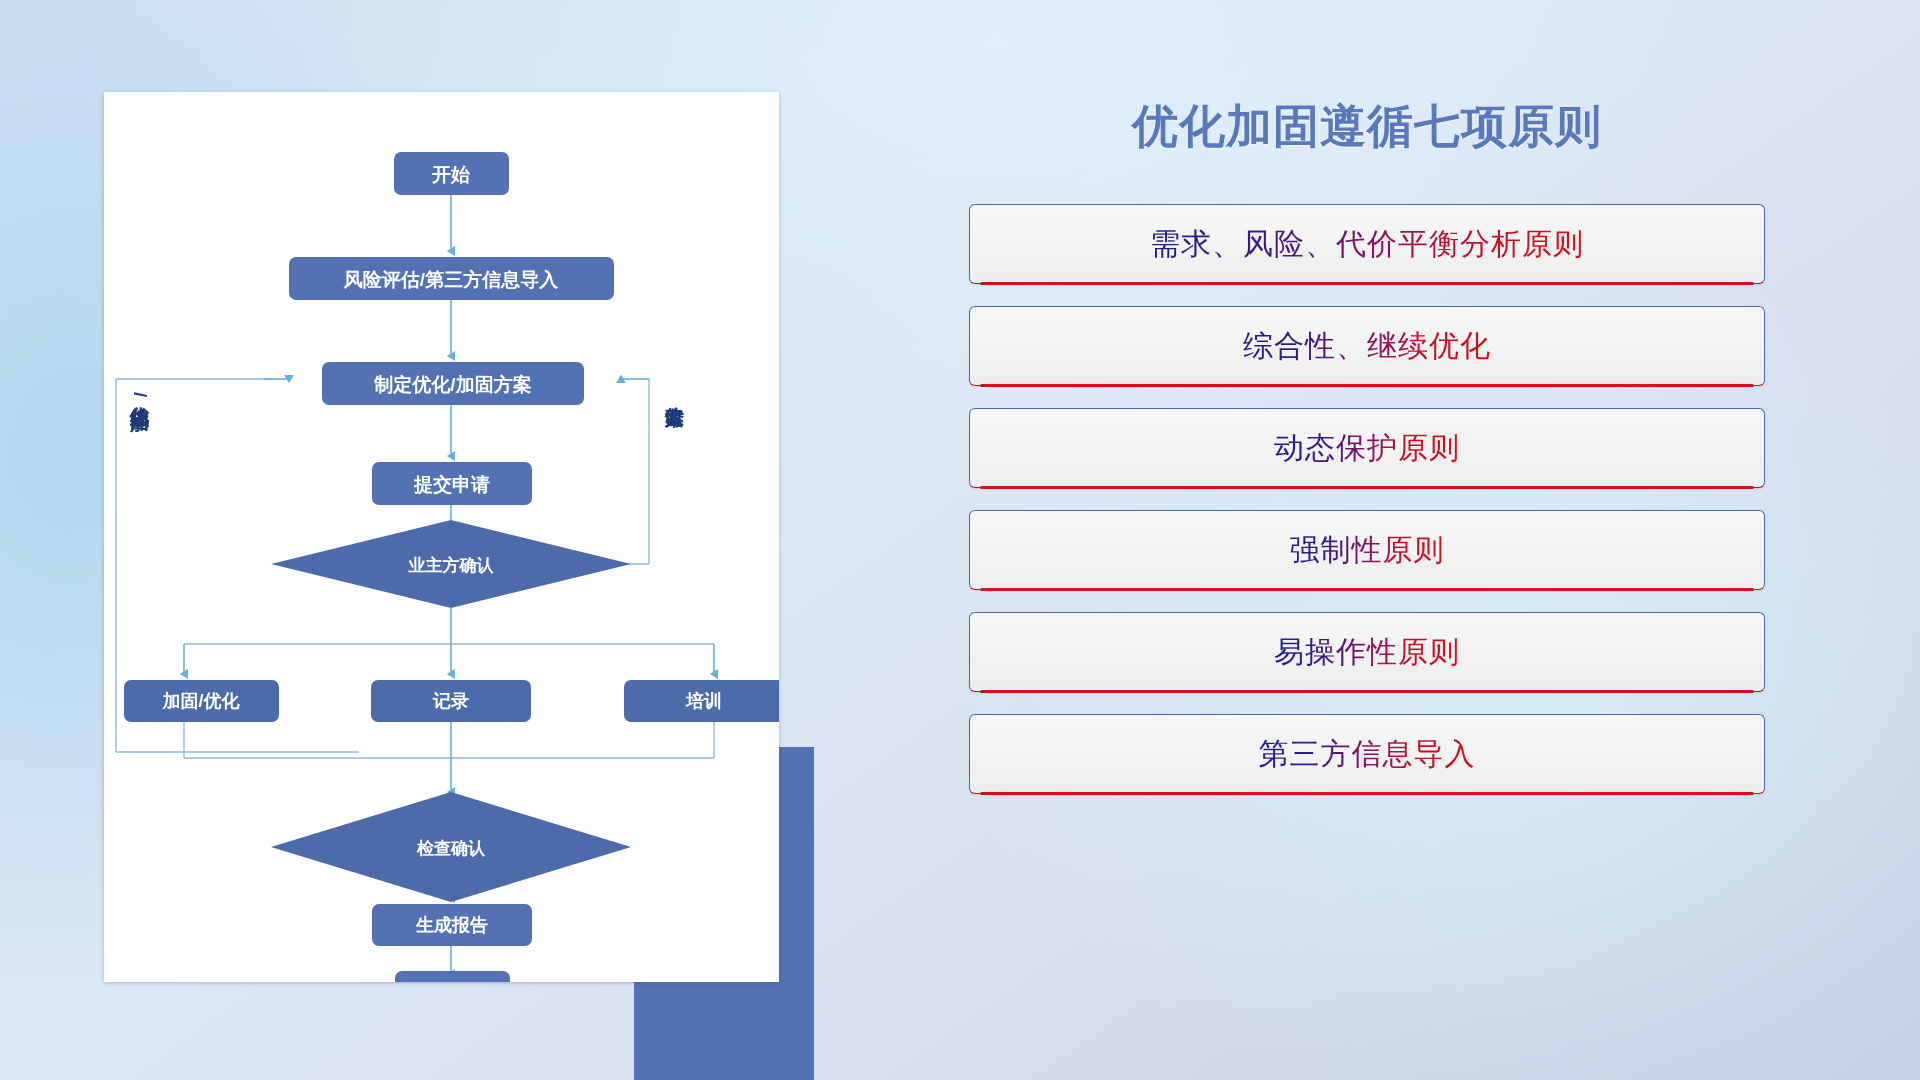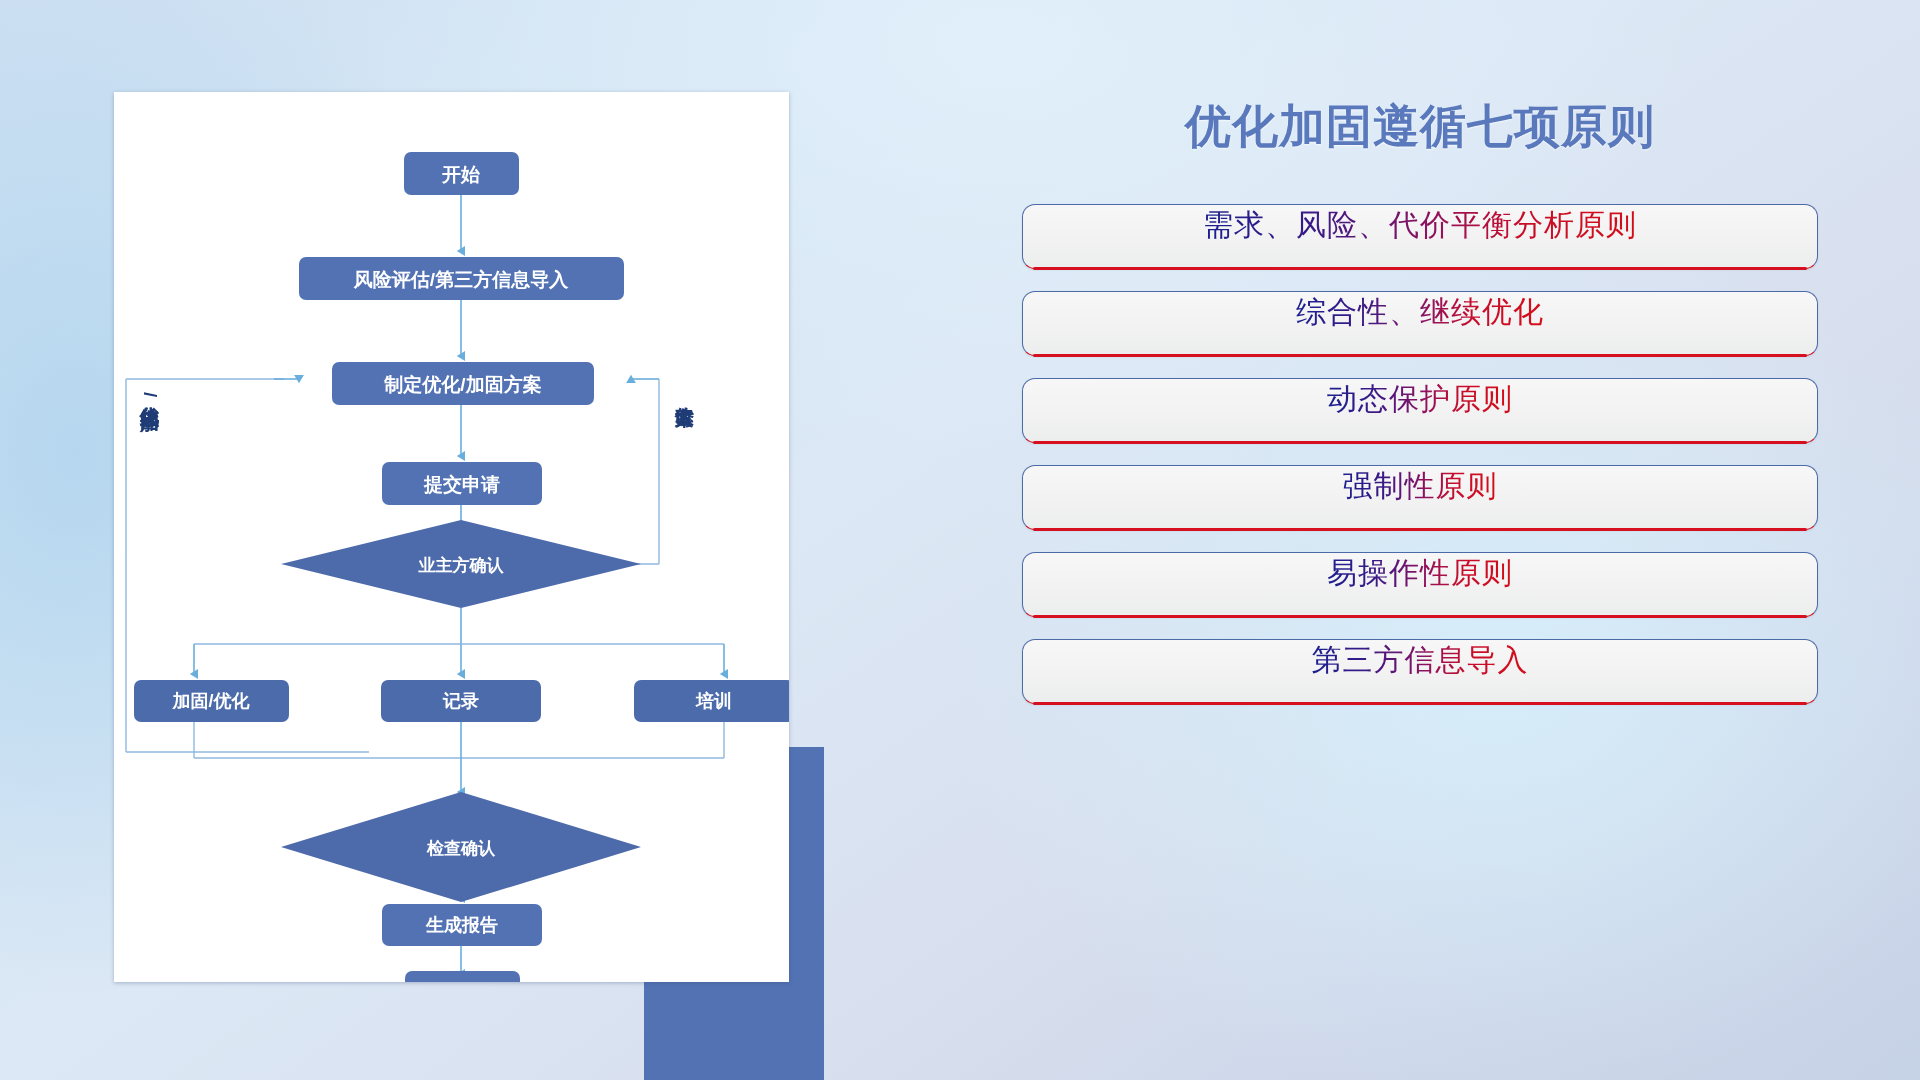--- a/index.html
+++ b/index.html
@@ -14,21 +14,21 @@
       radial-gradient(ellipse 900px 700px at 78% 62%, rgba(214,238,250,0.95) 0%, rgba(214,238,250,0) 62%),
       radial-gradient(ellipse 700px 900px at 4% 42%, rgba(176,212,238,0.85) 0%, rgba(176,212,238,0) 60%),
       radial-gradient(ellipse 1000px 600px at 52% 4%, rgba(226,240,251,0.9) 0%, rgba(226,240,251,0) 70%),
       linear-gradient(145deg, #cfe0f2 0%, #d3e5f4 22%, #dce8f5 45%, #d8dfee 68%, #ccd6e9 86%, #c6d2e6 100%);
   }
 
   
   #flow-wrap {
     position: absolute;
     left: 104px; top: 92px;
-    width: 690px; height: 880px; margin-left: 10px;
+    width: 690px; height: 880px;
   }
   #flow-shadow-block {
     position: absolute;
     left: 530px; top: 655px;
     width: 180px; height: 335px;
     background: linear-gradient(180deg, #4e6fb5 0%, #5madd 0%, #5272b4 100%);
     background: #5272b4;
   }
   #flow-card {
     position: absolute;
@@ -66,49 +66,50 @@
   }
   .box-rect { fill: #5272b4; }
   .box-rect-dark { fill: #4c6bab; }
   .diamond { fill: #4d6bab; }
   .flow-line { stroke: #6aaede; stroke-width: 1.6; fill: none; }
   .loop-line { stroke: #8fb9e0; stroke-width: 1.4; fill: none; }
 
   
   #principles-panel {
     position: absolute;
-    left: 1020px; top: 96px;
+    left: 967px; top: 96px;
     width: 800px; height: 910px;
   }
   #panel-title {
     position: absolute;
     left: 0; top: 0;
     width: 800px;
     text-align: center;
     font-size: 46px;
     font-weight: bold;
     color: #5a79bd;
     letter-spacing: 1px;
     text-shadow: 0 1px 2px rgba(255,255,255,0.7);
   }
   #principle-list {
     position: absolute;
     left: 2px; top: 108px;
     width: 796px;
   }
   .principle-item {
     position: relative;
-    height: 65px;
+    height: 80px;
     margin-bottom: 22px;
-    border-radius: 13px;
+    border-radius: 6px;
     background: linear-gradient(180deg, #f7f7f8 0%, #f2f2f3 55%, #eceded 100%);
     border: 1.6px solid #4d6aa8;
     border-bottom-color: #d01020;
     box-shadow: 0 1px 2px rgba(90,110,150,0.18);
     display: flex;
+    align-items: center;
     justify-content: center;
   }
   .principle-item::after {
     content: "";
     position: absolute;
     left: 10px; right: 10px; bottom: -1.6px;
     height: 2.4px;
     border-radius: 2px;
     background: #d6101f;
   }

